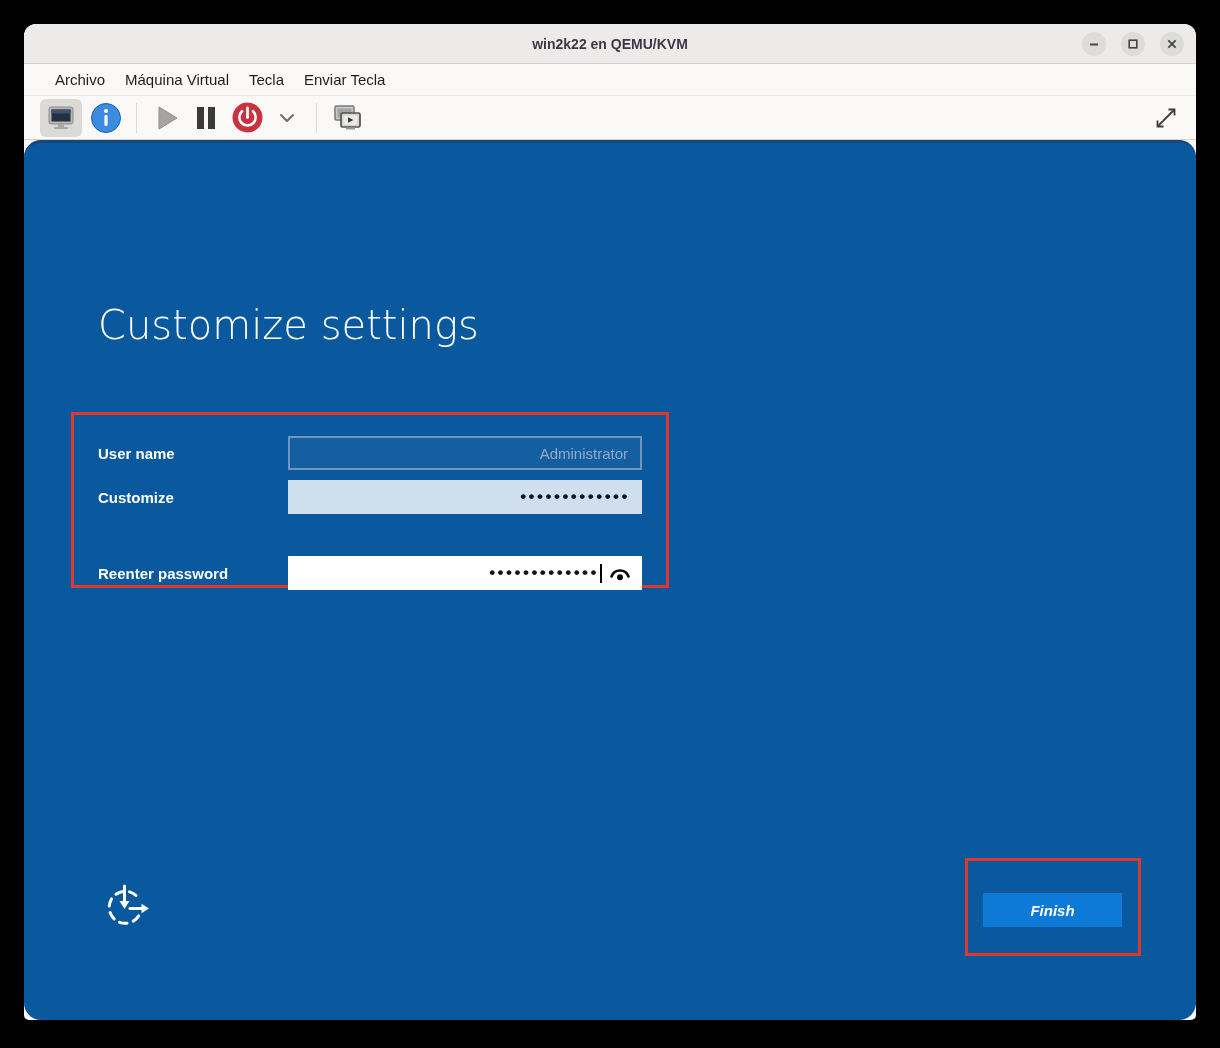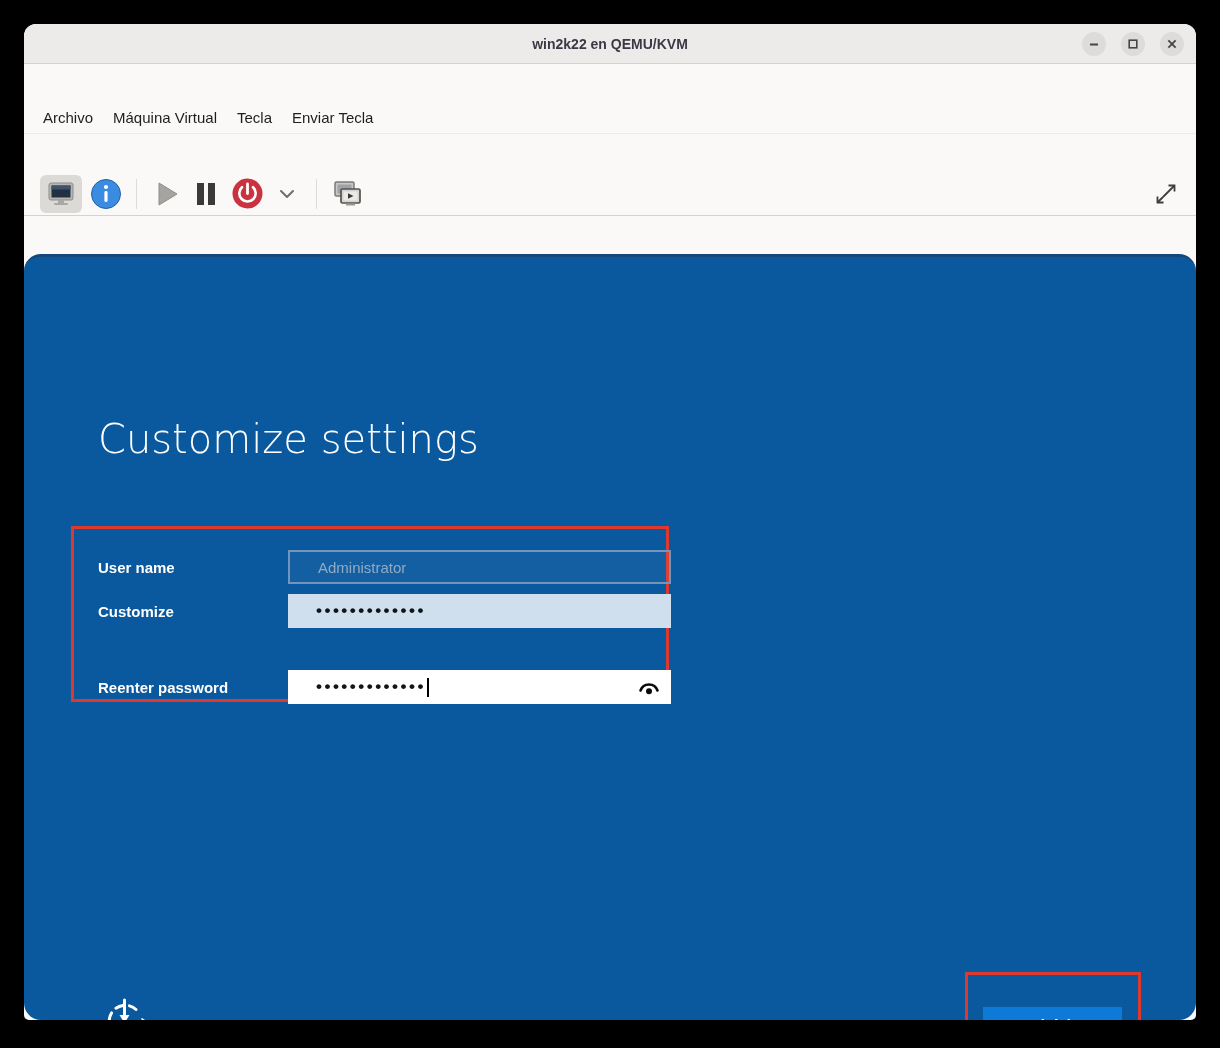--- a/index.html
+++ b/index.html
@@ -2,40 +2,40 @@
 <html><head>
 <meta charset="utf-8">
 <style>
   * { margin: 0; padding: 0; box-sizing: border-box; }
   html, body { width: 1220px; height: 1048px; background: #000; overflow: hidden;
     font-family: "Liberation Sans", sans-serif; }
 
   .vm-window {
     position: absolute; left: 24px; top: 24px; width: 1172px; height: 996px;
     border-radius: 12px 12px 5px 5px; overflow: hidden; background: #faf9f8;
-    display: flex; flex-direction: column; gap: 38px;
+    display: flex; flex-direction: column;
   }
 
   
   .titlebar {
     height: 40px; background: #edebe9; border-bottom: 1px solid #d6d2ce;
     position: relative; display: flex; align-items: center; justify-content: center;
     flex: 0 0 40px;
   }
   .titlebar .title { font-size: 14px; font-weight: bold; color: #3d3846; }
   .win-controls { position: absolute; right: 12px; top: 8px; display: flex; gap: 15px; }
   .wbtn {
     width: 24px; height: 24px; border-radius: 50%; background: #dedcda; border: none;
     display: flex; align-items: center; justify-content: center; cursor: pointer; padding: 0;
   }
 
   
   .menubar {
     height: 32px; background: #faf9f8; display: flex; align-items: center;
-    padding-left: 9px; border-bottom: 1px solid #eceae7; flex: 0 0 32px;
+    padding-left: 21px; border-bottom: 1px solid #eceae7; flex: 0 0 32px;
   }
   .menu-item { font-size: 15px; color: #1e1e1e; padding: 5px 10px; cursor: default; }
 
   
   .toolbar {
     height: 44px; background: #faf9f8; border-bottom: 1px solid #d5d2cf;
     display: flex; align-items: center; padding: 0 12px; flex: 0 0 44px;
   }
   .tbtn { border: none; background: transparent; padding: 0; margin: 0 4px;
     display: flex; align-items: center; justify-content: center; height: 38px; cursor: pointer; }
@@ -61,22 +61,22 @@
     position: absolute; border: 3px solid #dd392e; background: transparent;
   }
   .box-credentials { left: 47px; top: 269px; width: 598px; height: 176px; }
   .box-finish { left: 941px; top: 715px; width: 176px; height: 98px; }
 
   .form-row { position: absolute; left: 74px; width: 550px; height: 34px;
     display: flex; align-items: center; }
   .row-1 { top: 293px; } .row-2 { top: 337px; } .row-3 { top: 413px; }
   .field-label { color: #ffffff; font-size: 15px; font-weight: bold; width: 190px; }
   .field {
-    position: absolute; left: 190px; width: 383px; height: 34px;
-    display: flex; align-items: center; padding: 0 28px;
+    position: absolute; left: 190px; width: 354px; height: 34px;
+    display: flex; align-items: center; padding: 0 12px; justify-content: flex-end;
   }
   .field-username {
     border: 2px solid #7195bd; background: rgba(255,255,255,0.04);
   }
   .field-username .placeholder { color: #93aac4; font-size: 15px; }
   .field-password { background: #cfdfed; }
   .field-reenter { background: #ffffff; padding-right: 40px; }
   .dots {
     font-size: 17px; font-weight: bold; letter-spacing: 2.5px; color: #10151a;
     line-height: 34px; white-space: nowrap;

